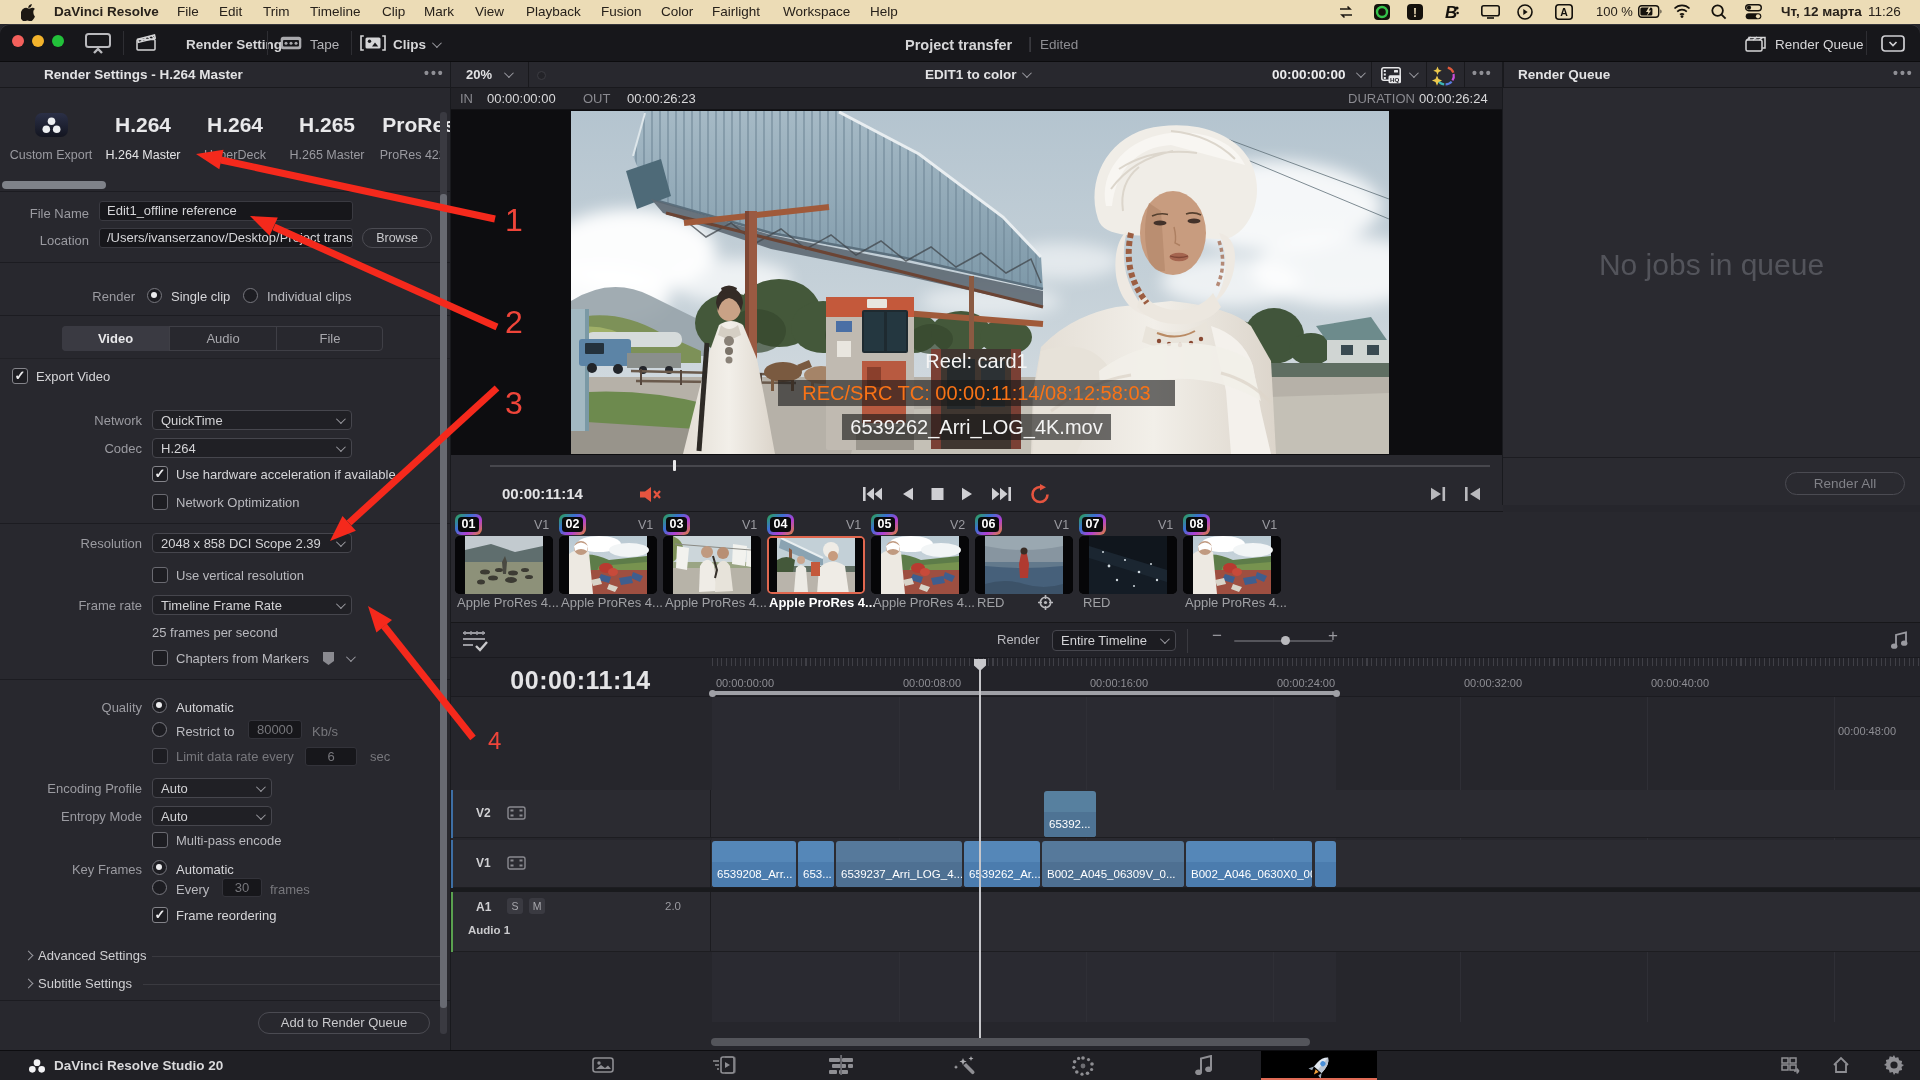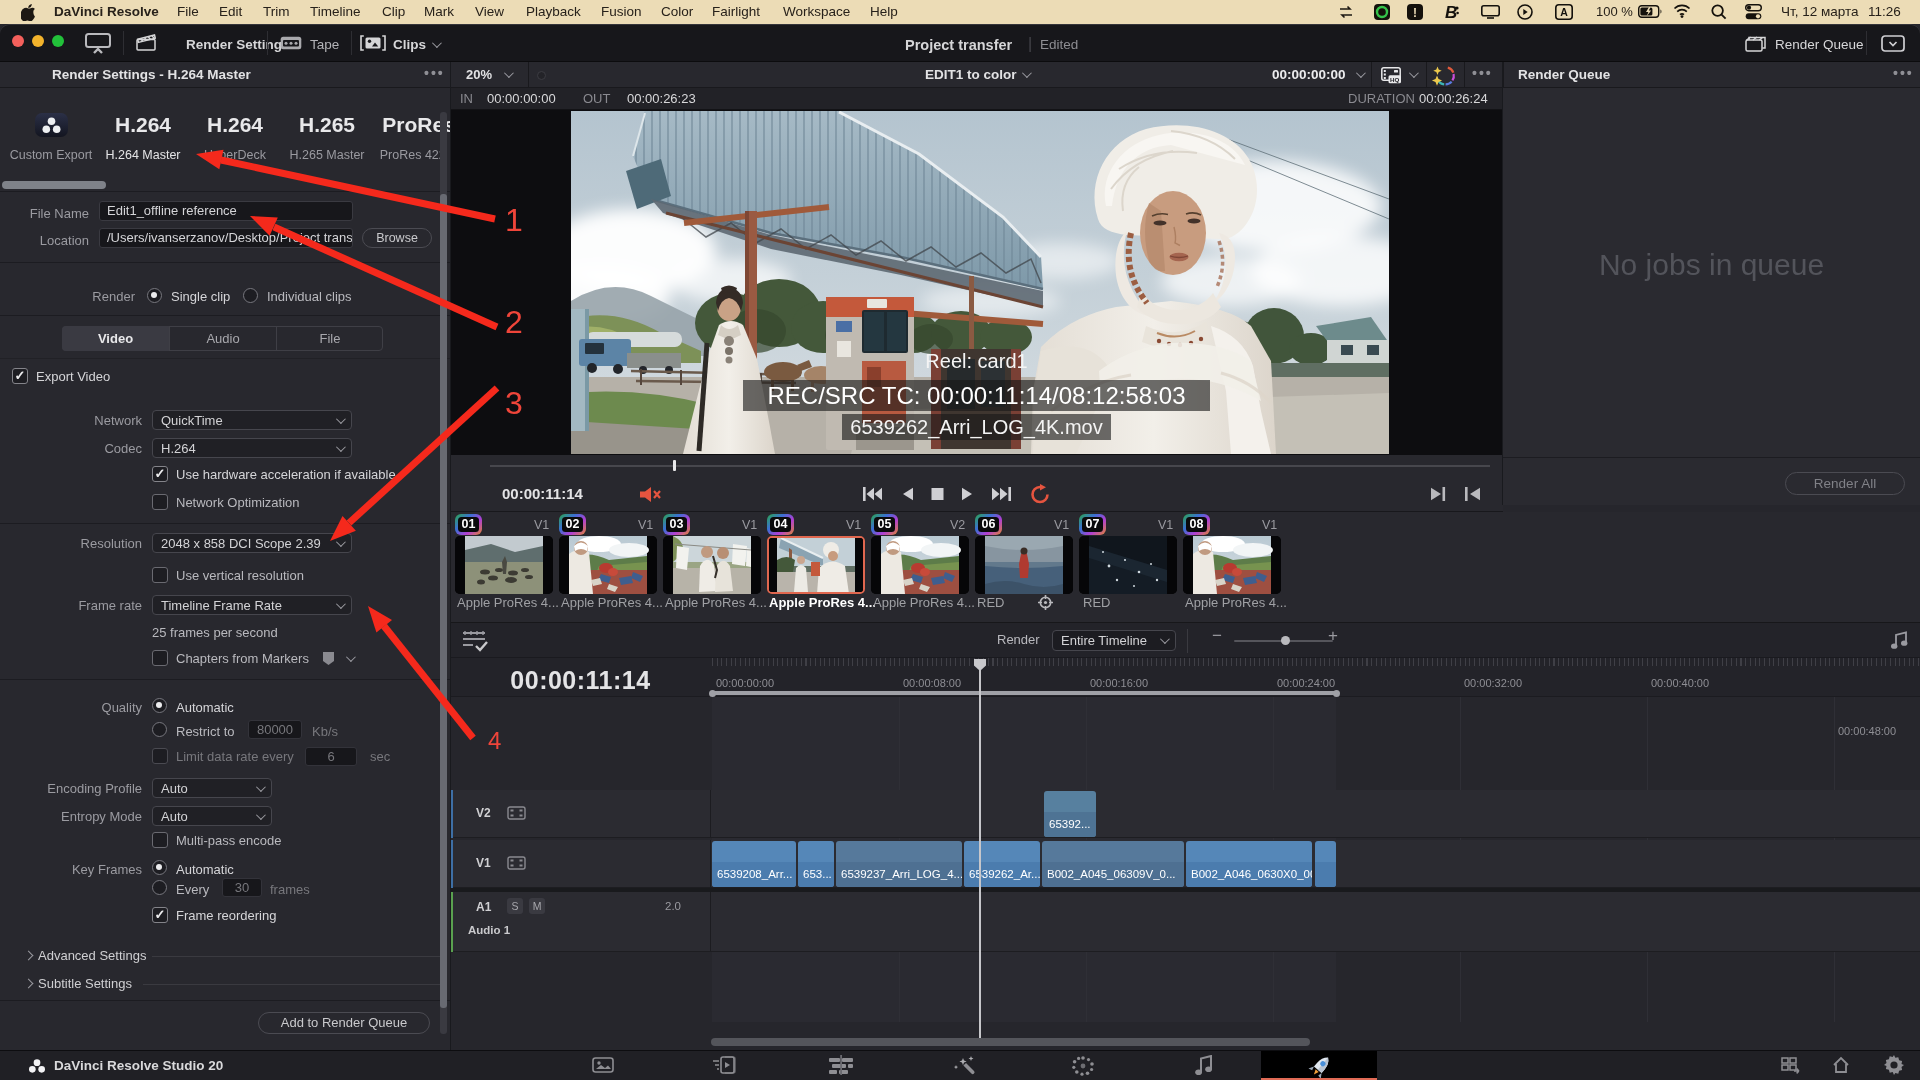--- a/index.html
+++ b/index.html
@@ -133,21 +133,21 @@
 <svg class="abs" style="left:1711px;top:4px;" width="16" height="16" viewBox="0 0 16 16">
         <circle cx="6.6" cy="6.6" r="5.3" fill="none" stroke="#14110c" stroke-width="1.8"></circle>
         <path d="M10.6 10.6l4 4" stroke="#14110c" stroke-width="1.8"></path>
       </svg>
 <svg class="abs" style="left:1745px;top:4px;" width="17" height="16" viewBox="0 0 17 16">
         <rect x="0.7" y="0.7" width="15.6" height="6" rx="3" fill="none" stroke="#14110c" stroke-width="1.4"></rect>
         <circle cx="4" cy="3.7" r="2.1" fill="#14110c"></circle>
         <rect x="0.7" y="9.3" width="15.6" height="6" rx="3" fill="#14110c"></rect>
         <circle cx="13" cy="12.3" r="2.1" fill="#ecdcb6"></circle>
       </svg>
-<span class="mi" style="left:1781px;">Чт, 12 марта</span>
+<span class="mi" style="left:1781px;font-weight:bold;">Чт, 12 марта</span>
 <span class="mi" style="left:1868px;">11:26</span>
 </div>
 
 <div id="cornL" style="left:0;"></div>
     <div id="cornR" style="left:1904px;"></div>
 <div id="titlebar">
 <span class="tl" style="left:12px;background:#f4605c;"></span>
 <span class="tl" style="left:32px;background:#f3b32c;"></span>
 <span class="tl" style="left:52px;background:#22c13a;"></span>
 <svg class="abs" style="left:85px;top:9px;" width="26" height="21" viewBox="0 0 26 21">
@@ -195,21 +195,21 @@
       </svg>
 <span class="abs" style="left:1775px;top:13px;">Render Queue</span>
 <span class="tbdiv" style="left:1866px;"></span>
 <svg class="abs" style="left:1881px;top:11px;" width="24" height="17" viewBox="0 0 24 17">
         <rect x="1" y="1" width="22" height="15" rx="3" fill="none" stroke="#cfcfd3" stroke-width="1.7"></rect>
         <path d="M8.5 7l3.5 3.5L15.5 7" fill="none" stroke="#cfcfd3" stroke-width="1.7"></path>
       </svg>
 </div>
 
 <div id="hdr">
-<span class="abs" style="left:52px;top:5px;font-weight:bold;text-align:center;">Render Settings - H.264 Master</span>
+<span class="abs" style="left:44px;top:5px;font-weight:bold;text-align:center;">Render Settings - H.264 Master</span>
 <span class="dots abs" style="left:424px;top:3px;">•••</span>
 <span class="vdiv" style="left:450px;top:0;height:26px;"></span>
 <span class="abs" style="left:466px;top:5px;font-weight:bold;font-size:13px;">20%</span>
 <span class="chev abs" style="left:504px;top:9px;"></span>
 <span class="vdiv" style="left:528px;top:0;height:26px;"></span>
 <span class="abs" style="left:537px;top:9px;width:9px;height:9px;border:1.5px solid #3c3c42;border-radius:50%;background:#232328;"></span>
 <span class="abs" style="left:925px;top:5px;font-weight:bold;">EDIT1 to color</span>
 <span class="chev abs" style="left:1022px;top:9px;"></span>
 <span class="abs" style="left:1272px;top:5px;font-weight:bold;color:#ececee;">00:00:00:00</span>
 <span class="chev abs" style="left:1356px;top:9px;"></span>
@@ -559,21 +559,21 @@
 <path d="M528 260 Q560 236 600 232 Q650 230 680 250 L690 290 Q650 266 600 268 Q560 270 530 292 Z" fill="#f2efe9" opacity=".9"></path>
 <path d="M480 300 Q520 270 560 264 M650 262 Q680 270 700 292" stroke="#ddd6cb" stroke-width="3" fill="none" opacity=".8"></path>
 </svg>
 </div>
 
 <span class="abs" style="left:55px;top:92px;color:#ef453a;font-size:32px;">1</span>
 <span class="abs" style="left:55px;top:194px;color:#ef453a;font-size:32px;">2</span>
 <span class="abs" style="left:55px;top:275px;color:#ef453a;font-size:32px;">3</span>
 
 <span class="abs" style="left:0;top:240px;width:1053px;text-align:center;color:#f4f4f4;font-size:20px;">Reel: card1</span>
-<span class="abs" style="left:0;top:272px;width:1053px;text-align:center;"><span style="background:rgba(25,25,25,.62);color:#ffffff;font-size:24px;padding:2px 24px;">REC/SRC TC: 00:00:11:14/08:12:58:03</span></span>
+<span class="abs" style="left:0;top:272px;width:1053px;text-align:center;"><span style="background:rgba(25,25,25,.62);color:#f97316;font-size:20px;padding:2px 24px;">REC/SRC TC: 00:00:11:14/08:12:58:03</span></span>
 <span class="abs" style="left:0;top:306px;width:1053px;text-align:center;"><span style="background:rgba(25,25,25,.62);color:#f4f4f4;font-size:20px;padding:2px 8px;">6539262_Arri_LOG_4K.mov</span></span>
 </div>
 <div id="scrubrow">
 <span class="abs" style="left:40px;top:10px;width:1000px;height:1.5px;background:#47474d;"></span>
 <span class="abs" style="left:223px;top:5px;width:3px;height:11px;background:#e8e8ea;border-radius:1px;"></span>
 </div>
 <div id="transport">
 <span class="abs" style="left:52px;top:8px;font-weight:bold;font-size:15px;color:#e3e3e5;">00:00:11:14</span>
 <svg class="abs" style="left:189px;top:9px;" width="23" height="17" viewBox="0 0 23 17">
         <path d="M1 5.5 H6 L12 1 V16 L6 11.5 H1 Z" fill="#e5543f"></path>

